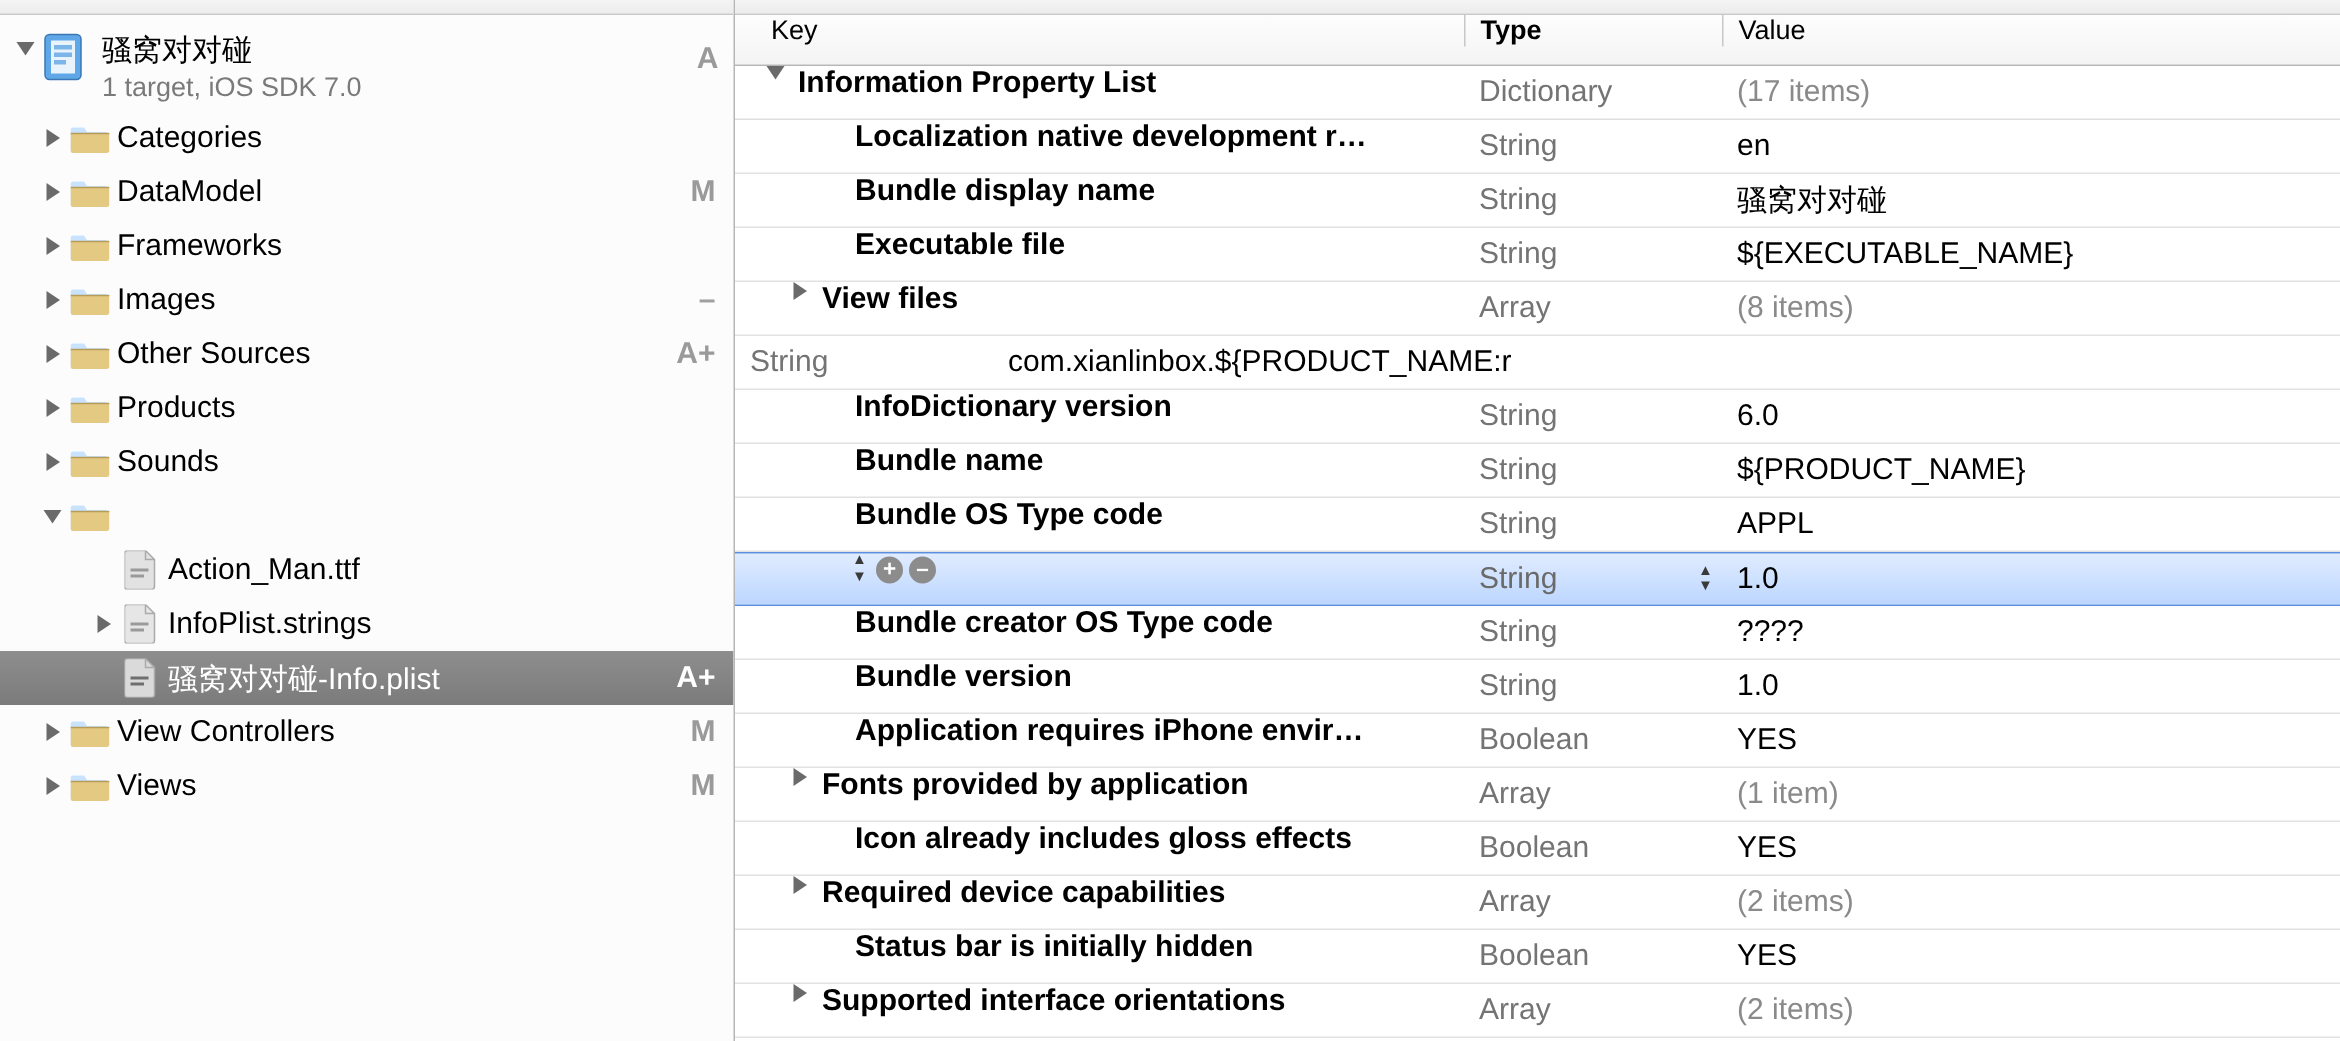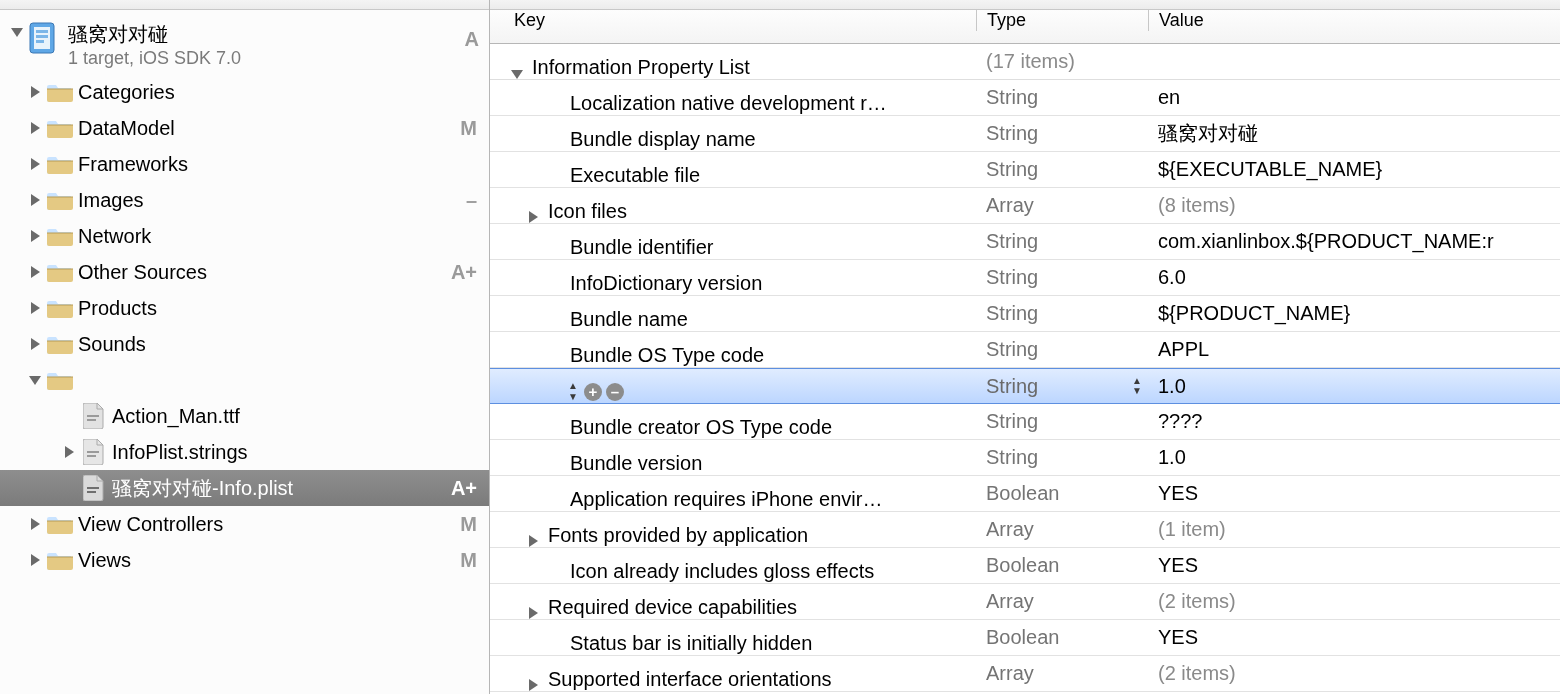--- a/index.html
+++ b/index.html
@@ -106,21 +106,21 @@
   .editor-header .col {
     display: flex;
     align-items: center;
     padding: 0 10px;
     font-size: 18px;
     color: #000;
     position: relative;
   }
   .editor-header .col + .col { border-left: 1px solid #c7c7c7; }
   .col-key { width: 486px; padding-left: 24px !important; }
-  .col-type { width: 172px; }
+  .col-type { width: 172px; font-weight: bold; }
   .col-value { flex: 1; }
 
   .plist-rows { flex:1; overflow:hidden; }
   .plist-row {
     display: flex;
     align-items: center;
     height: 36px;
     position: relative;
   }
   .plist-row:not(.root) { border-bottom: 1px solid #e2e2e2; }
@@ -131,24 +131,25 @@
     height: 100%;
     padding: 0 10px;
   }
   .plist-row .cell.key { width: 486px; padding-left: 0; }
   .plist-row .cell.type { width: 172px; color: #747474; }
   .plist-row .cell.value { flex:1;text-align:center; }
   .plist-row .cell.value.dim { color: #8a8a8a; }
 
   .plist-row .keywrap {
     display: flex;
-    align-items: flex-end;
+    align-items: flex-start;
     width: 100%;
     height: 100%;
     position: relative;
+    font-weight: bold;
   }
   .plist-row .kindent { height:1px; }
   .plist-row .disclosure {
     width: 22px;
     display:flex; align-items:center; justify-content:center;
     color:#6a6a6a;
   }
   .plist-row .disclosure.spacer { visibility:hidden; }
   .plist-row .klabel { flex:1; white-space:nowrap; overflow:hidden; text-overflow:ellipsis; padding-left:4px; }
 
@@ -310,35 +311,20 @@
           <span class="disclosure">
             <span class="tri right"></span>
           </span>
           <span class="icon">
             <svg width="26" height="22" viewBox="0 0 26 22">
               <path d="M2 4h7l2 3h13v12a2 2 0 0 1-2 2H2a2 2 0 0 1-2-2V6a2 2 0 0 1 2-2z" fill="#c9e3ff"></path>
               <path d="M0 8h26v11a2 2 0 0 1-2 2H2a2 2 0 0 1-2-2z" fill="#e4c983"></path>
               <path d="M0 8h26" stroke="#b79c57"></path>
             </svg>
           </span>
-          <span class="label">Network</span>
-          <span class="status"></span>
-        </div>
-        <div class="tree-row">
-          <span class="indent" style="width: 24px;"></span>
-          <span class="disclosure">
-            <span class="tri right"></span>
-          </span>
-          <span class="icon">
-            <svg width="26" height="22" viewBox="0 0 26 22">
-              <path d="M2 4h7l2 3h13v12a2 2 0 0 1-2 2H2a2 2 0 0 1-2-2V6a2 2 0 0 1 2-2z" fill="#c9e3ff"></path>
-              <path d="M0 8h26v11a2 2 0 0 1-2 2H2a2 2 0 0 1-2-2z" fill="#e4c983"></path>
-              <path d="M0 8h26" stroke="#b79c57"></path>
-            </svg>
-          </span>
           <span class="label">Other Sources</span>
           <span class="status">A+</span>
         </div>
         <div class="tree-row">
           <span class="indent" style="width: 24px;"></span>
           <span class="disclosure">
             <span class="tri right"></span>
           </span>
           <span class="icon">
             <svg width="26" height="22" viewBox="0 0 26 22">
@@ -467,20 +453,23 @@
         <div class="plist-row root">
           <div class="cell key">
             <div class="keywrap">
               <span class="kindent" style="width: 16px;"></span>
               <span class="disclosure">
                 <span class="tri down"></span>
               </span>
               <span class="klabel">Information Property List</span>
             </div>
           </div>
+          <div class="cell type" style="position: relative;">
+            <span>Dictionary</span>
+          </div>
           <div class="cell value dim">
             <span>(17 items)</span>
           </div>
         </div>
         <div class="plist-row">
           <div class="cell key">
             <div class="keywrap">
               <span class="kindent" style="width: 54px;"></span>
               <span class="disclosure spacer"></span>
               <span class="klabel">Localization native development r…</span>
@@ -523,38 +512,31 @@
             <span>${EXECUTABLE_NAME}</span>
           </div>
         </div>
         <div class="plist-row">
           <div class="cell key">
             <div class="keywrap">
               <span class="kindent" style="width: 32px;"></span>
               <span class="disclosure">
                 <span class="tri right"></span>
               </span>
-              <span class="klabel">Icon files</span>
+              <span class="klabel">View files</span>
             </div>
           </div>
           <div class="cell type" style="position: relative;">
             <span>Array</span>
           </div>
           <div class="cell value dim">
             <span>(8 items)</span>
           </div>
         </div>
         <div class="plist-row">
-          <div class="cell key">
-            <div class="keywrap">
-              <span class="kindent" style="width: 54px;"></span>
-              <span class="disclosure spacer"></span>
-              <span class="klabel">Bundle identifier</span>
-            </div>
-          </div>
           <div class="cell type" style="position: relative;">
             <span>String</span>
           </div>
           <div class="cell value">
             <span>com.xianlinbox.${PRODUCT_NAME:r</span>
           </div>
         </div>
         <div class="plist-row">
           <div class="cell key">
             <div class="keywrap">

